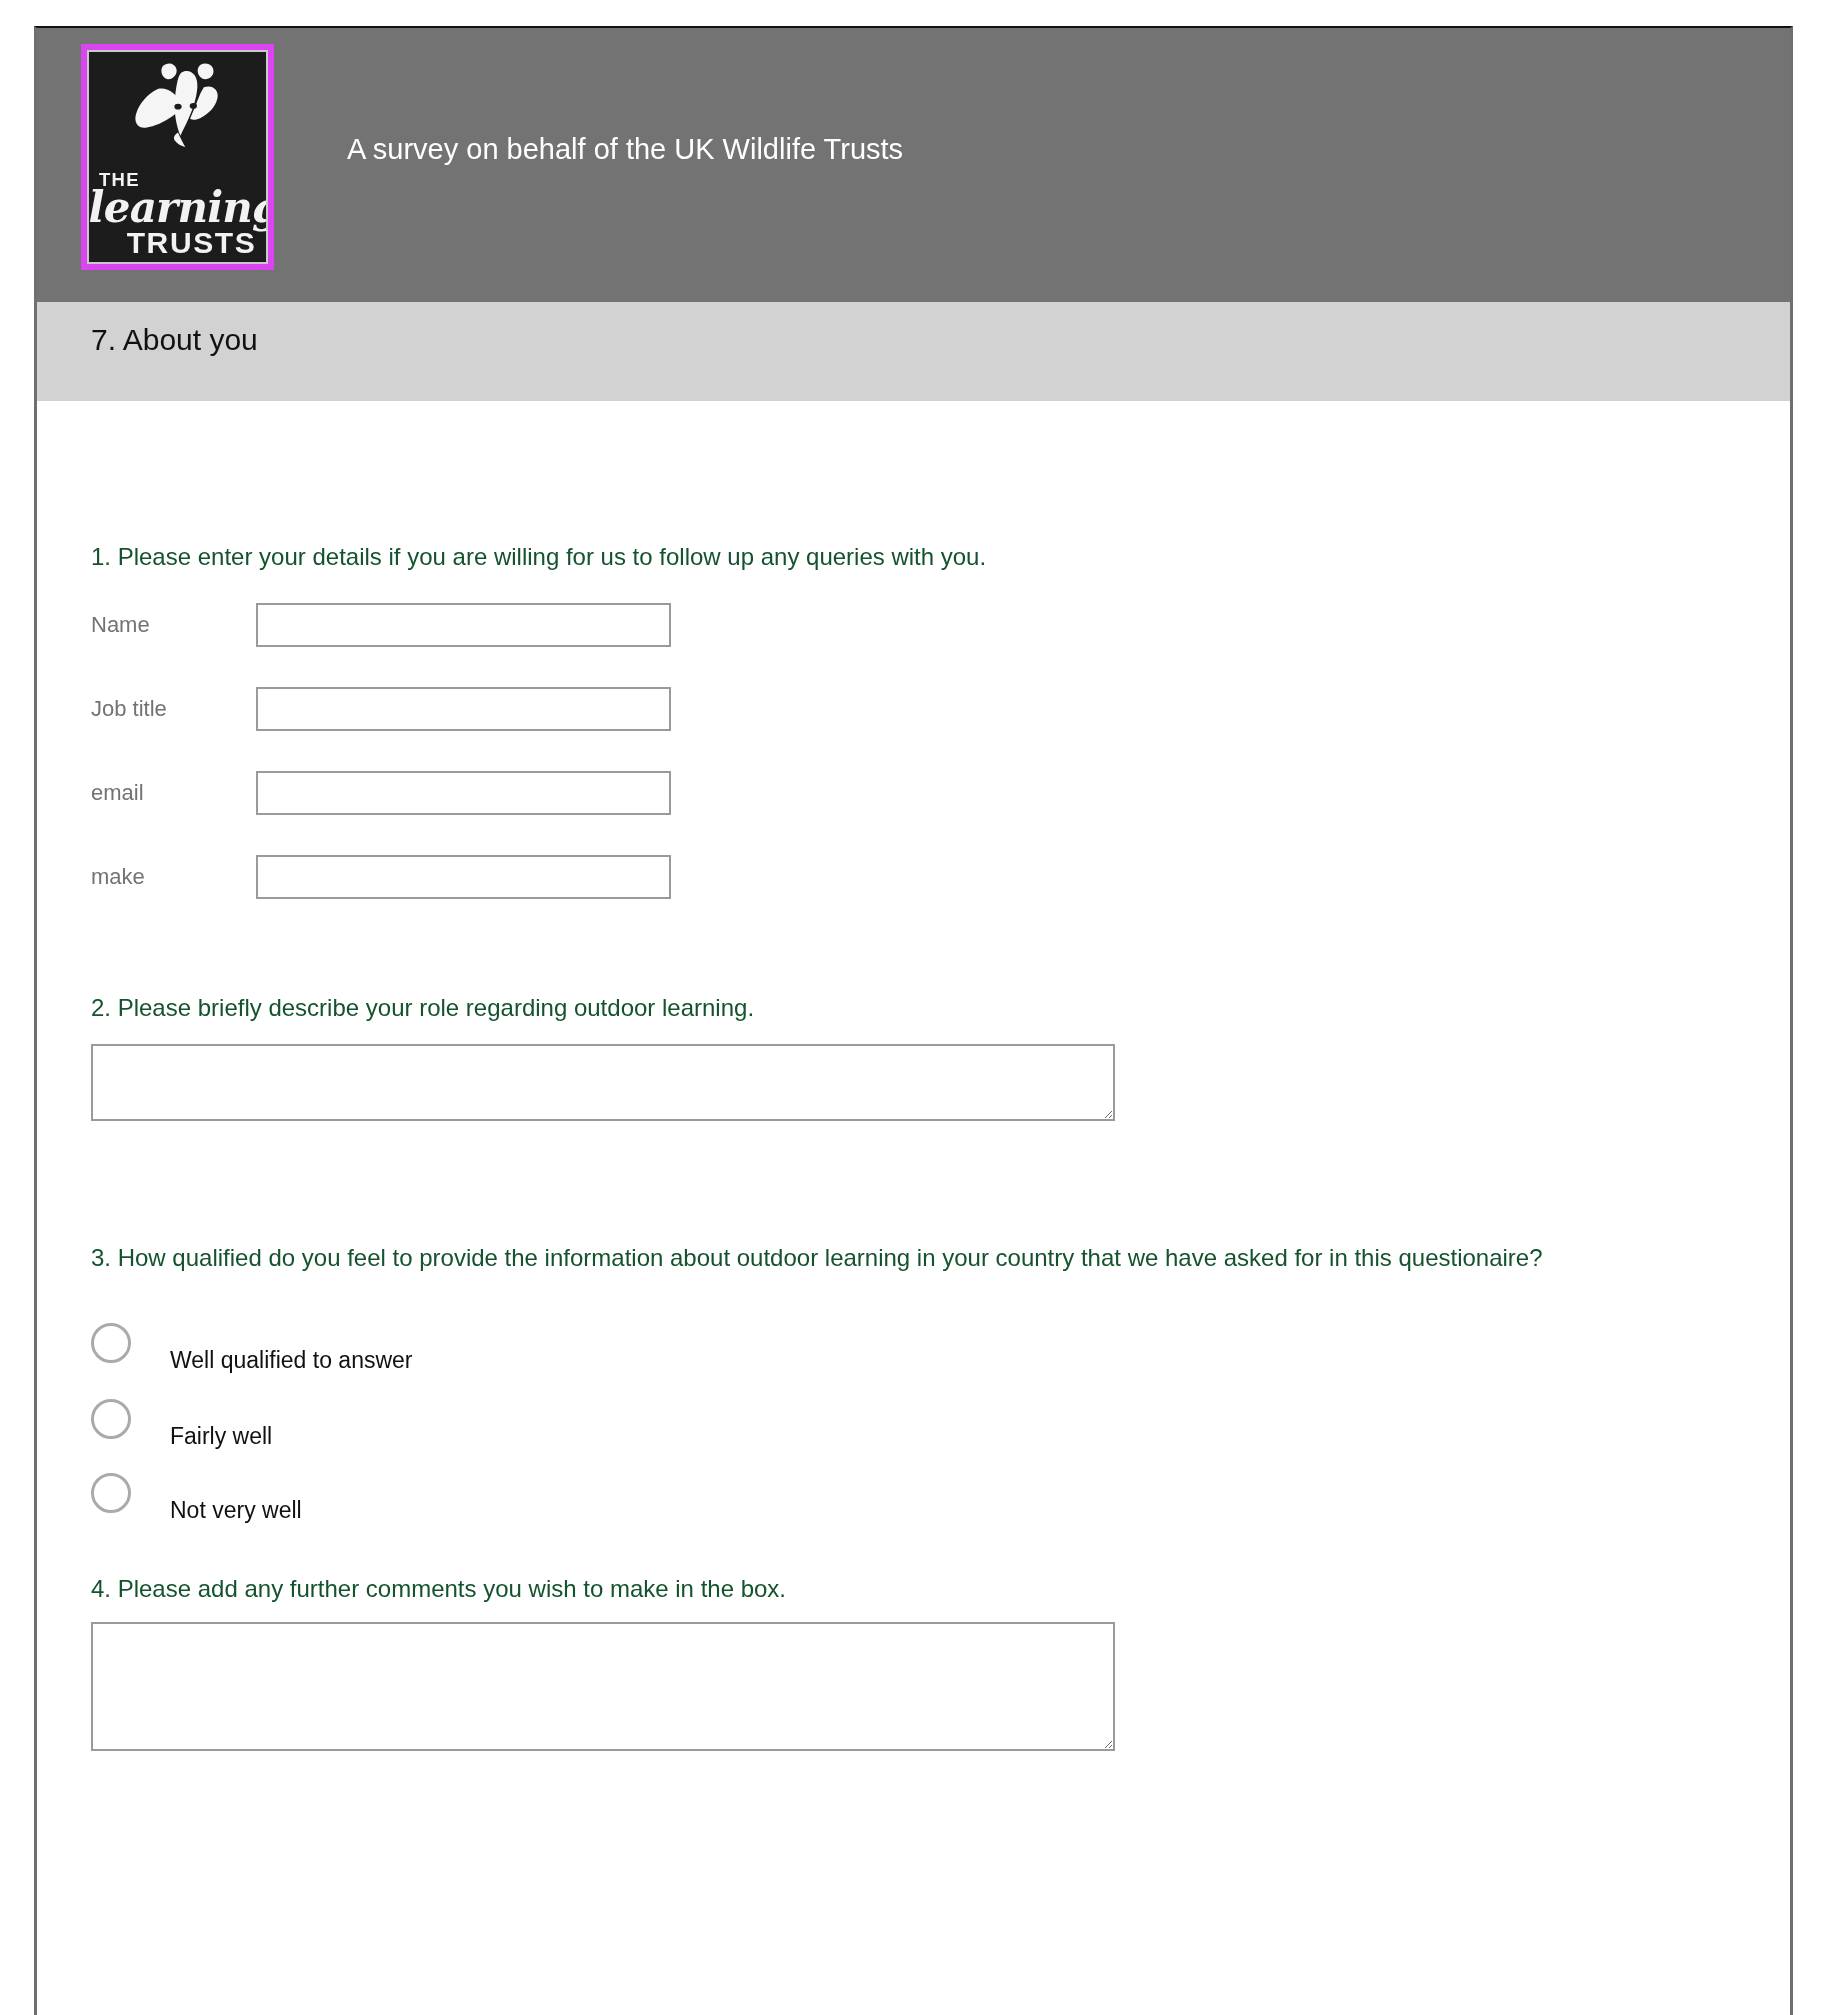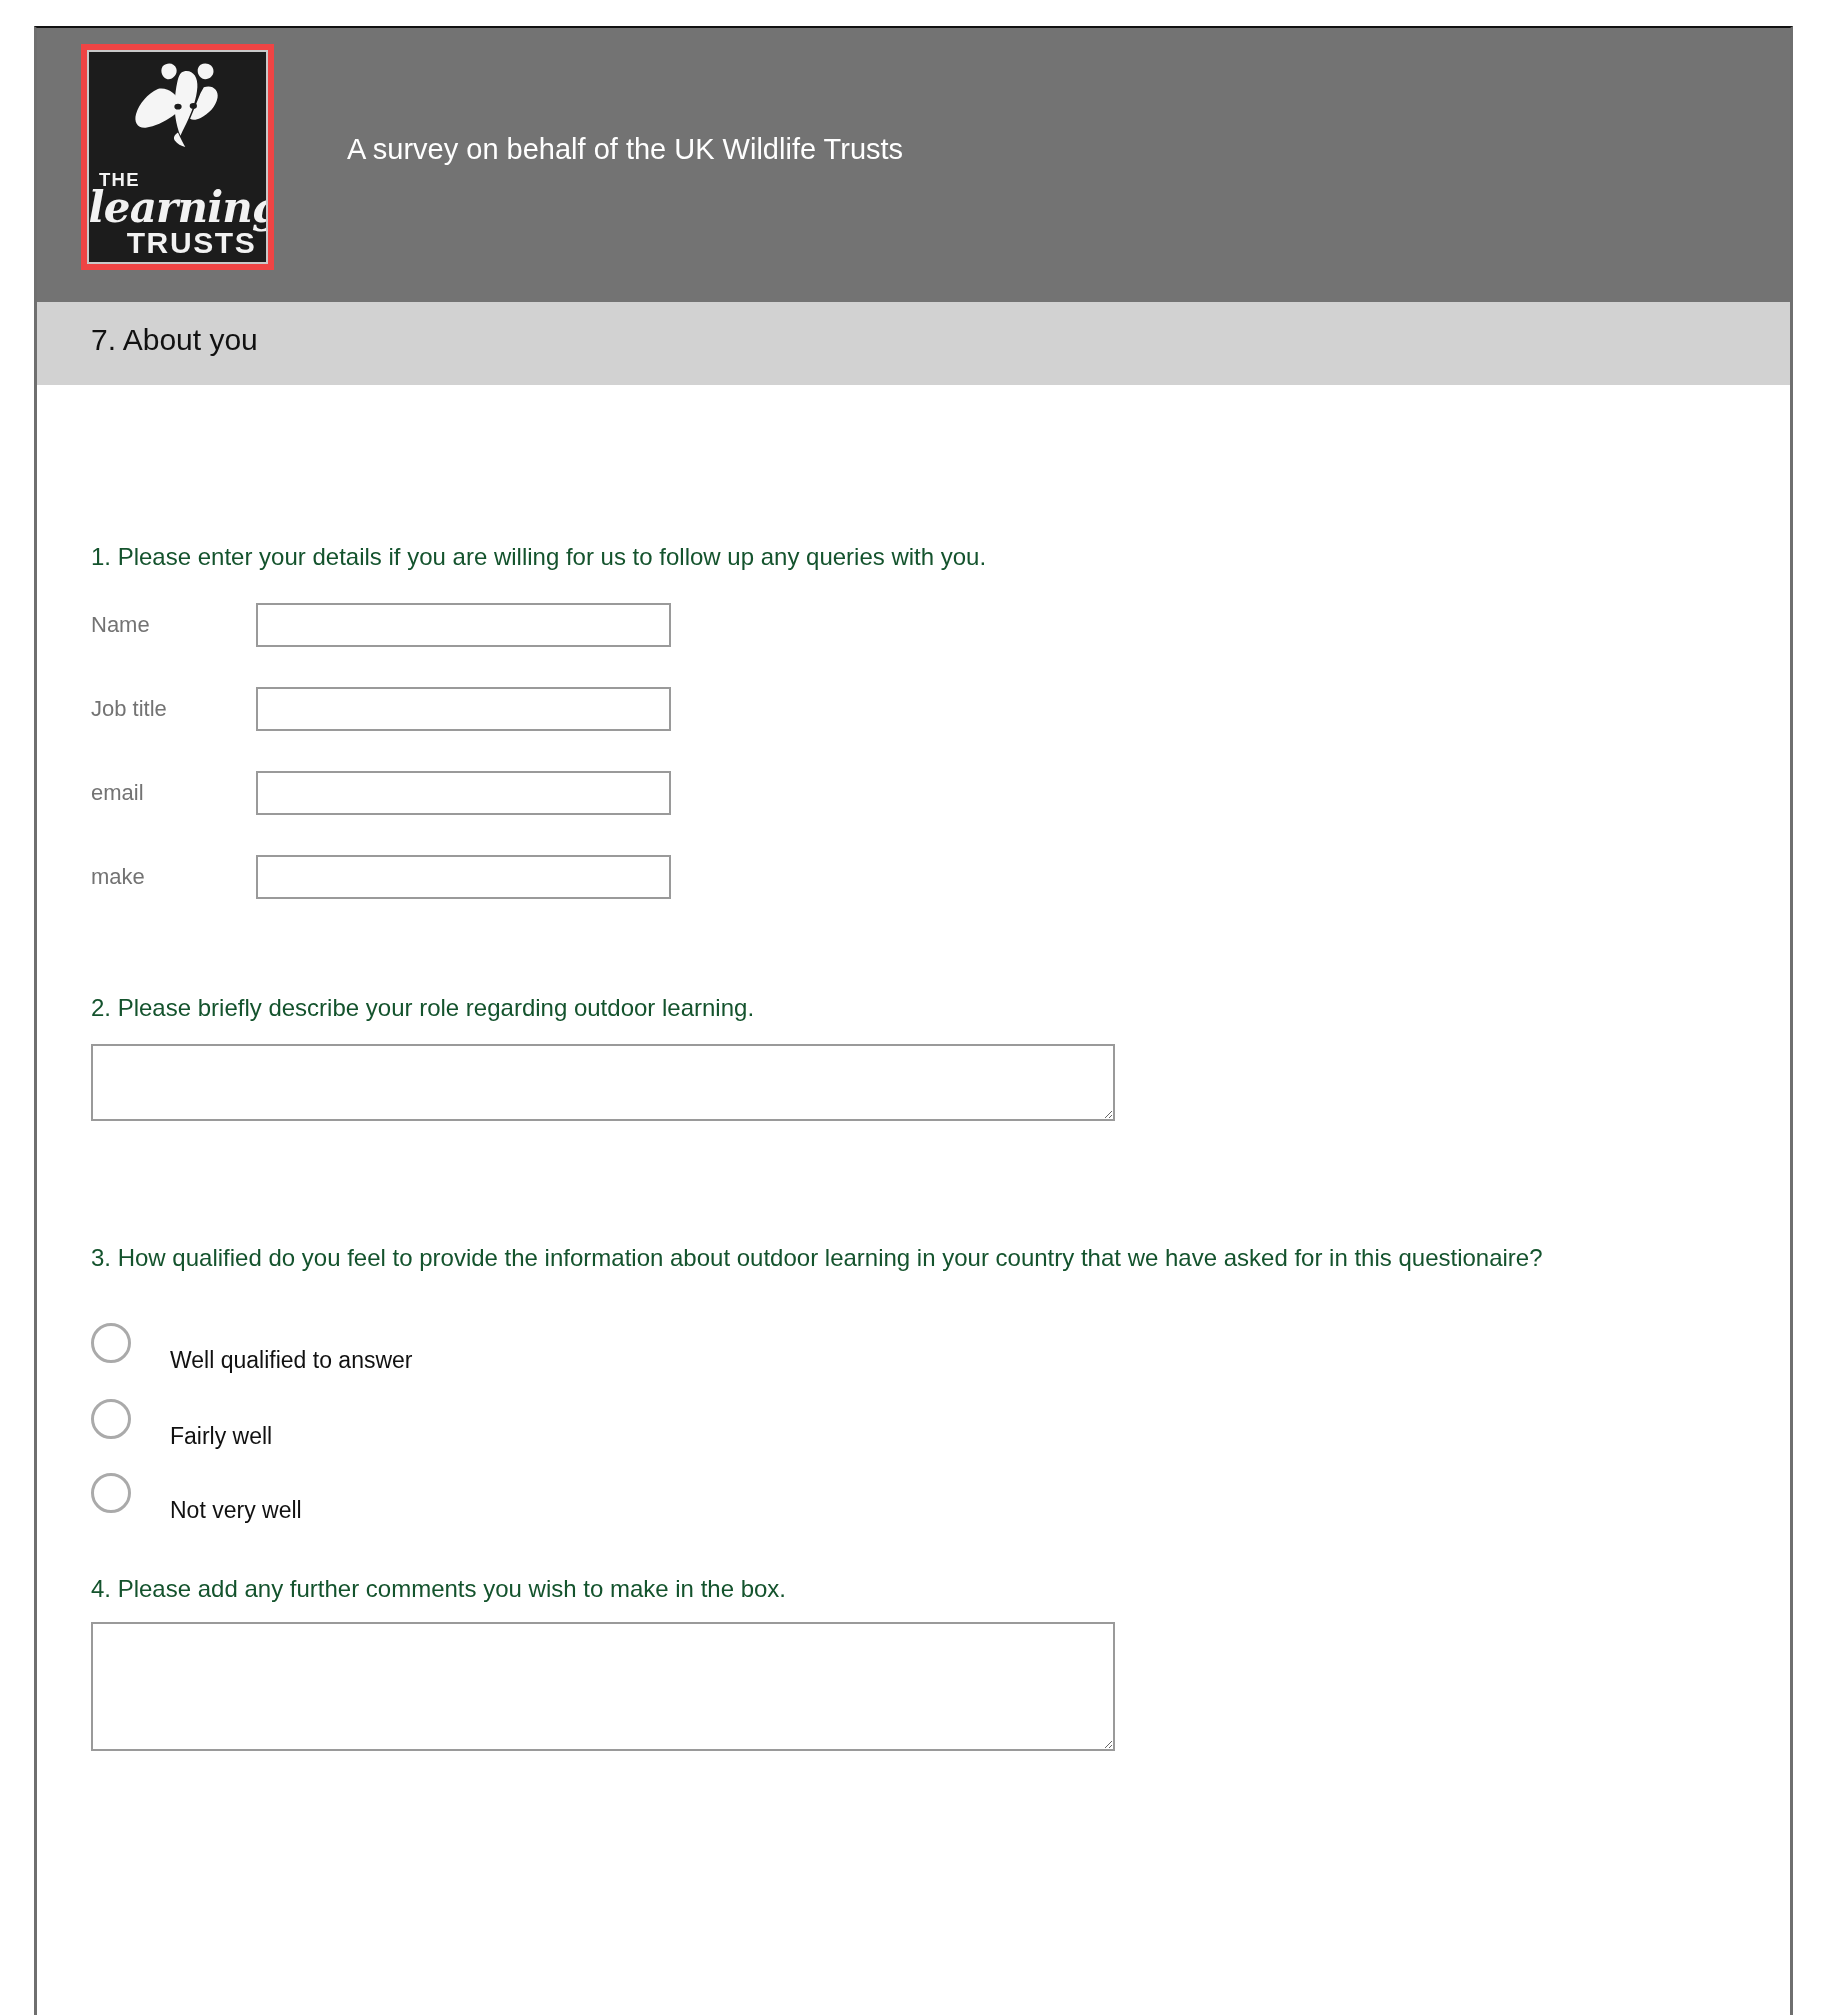--- a/index.html
+++ b/index.html
@@ -47,21 +47,21 @@
     height: 274px;
     background: #737373;
   }
 
   .brand-logo {
     position: absolute;
     left: 44px;
     top: 16px;
     width: 193px;
     height: 226px;
-    background: #ef4444;
+    background: #d946ef;
     box-sizing: border-box;
     padding: 5.6px;
   }
   .brand-logo-inner {
     position: relative;
     width: 100%;
     height: 100%;
     box-sizing: border-box;
     border: 2.8px solid #c9c9c9;
     background: #1c1c1c;
@@ -123,21 +123,21 @@
     white-space: nowrap;
     color: #ffffff;
   }
 
   
   .section-bar {
     position: absolute;
     left: 0;
     right: 0;
     top: 274px;
-    height: 83px;
+    height: 99px;
     background: #d2d2d2;
   }
   .section-bar-title {
     position: absolute;
     left: 54px;
     top: 21px;
     font-size: 30px;
     color: #111111;
     white-space: nowrap;
   }

